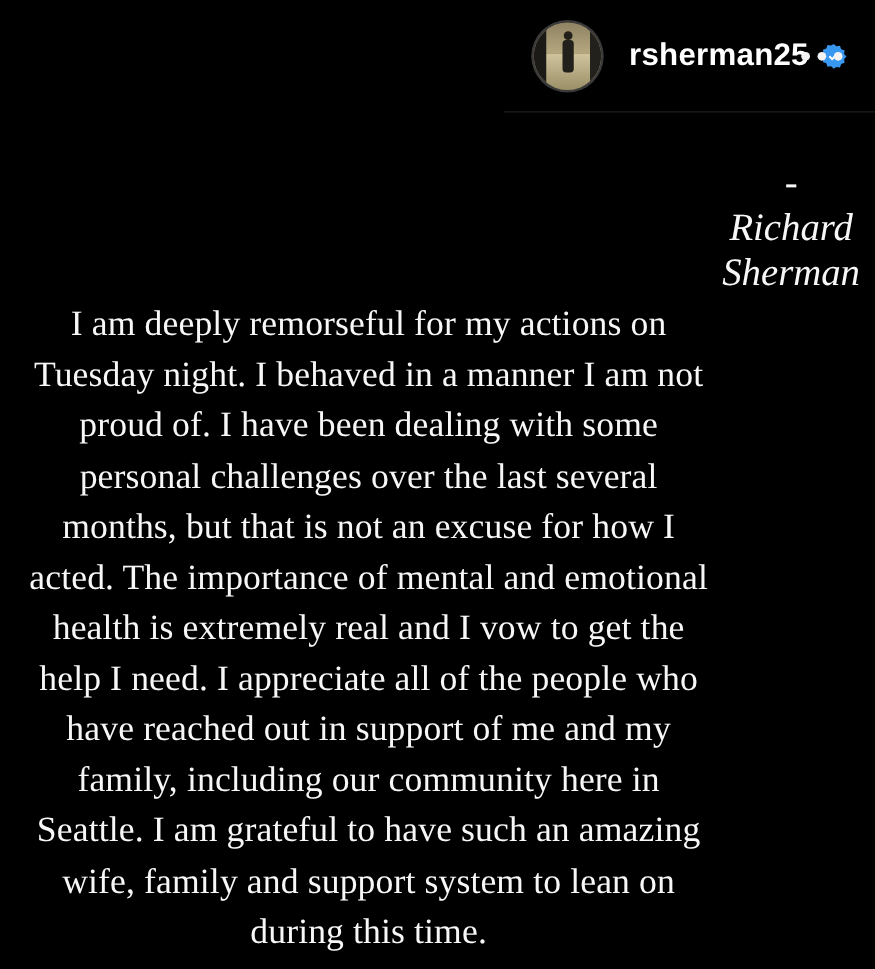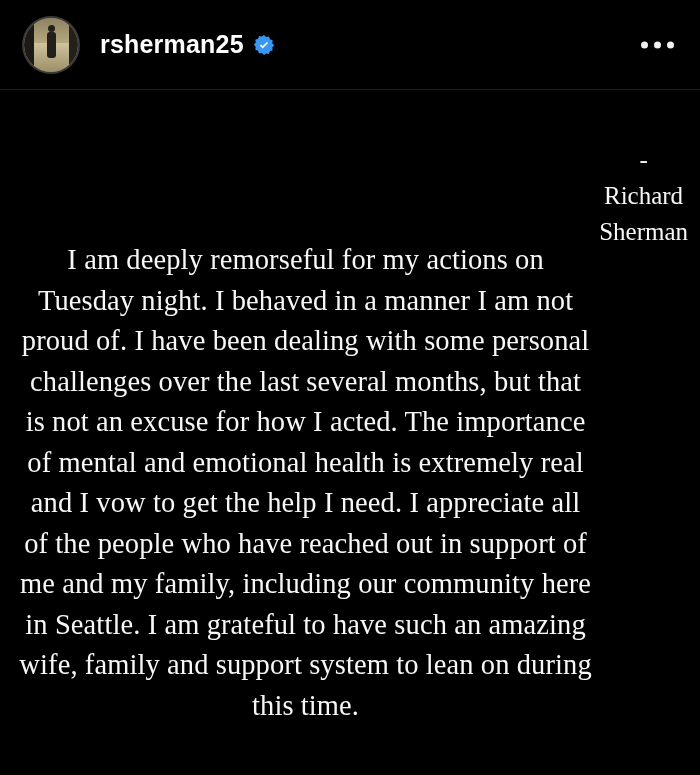--- a/index.html
+++ b/index.html
@@ -15,20 +15,21 @@
     color: #ffffff;
   }
 
   .post {
     width: 700px;
     height: 775px;
     background: #000000;
     display: flex;
     flex-direction: column;
     position: relative;
+    align-items: flex-end;
   }
 
   
   .header {
     height: 90px;
     min-height: 90px;
     display: flex;
     align-items: center;
     padding: 0 22px;
     box-sizing: border-box;
@@ -161,26 +162,27 @@
     font-family: "Liberation Serif", serif;
     font-size: 28.5px;
     line-height: 40.5px;
     text-align: center;
     color: #f7f7f7;
     padding: 0 6px;
     letter-spacing: 0.1px;
   }
 
   .signature {
-    margin-top: 52px;
+    margin-top: 38px;
     font-family: "Liberation Serif", serif;
-    font-size: 25px;
+    font-size: 31px;
     line-height: 36px;
     text-align: center;
     color: #f7f7f7;
+    font-style: italic;
   }
 </style>
 </head>
 <body>
 
 <div class="post">
 
   <div class="header">
 
     <div class="avatar-ring">

